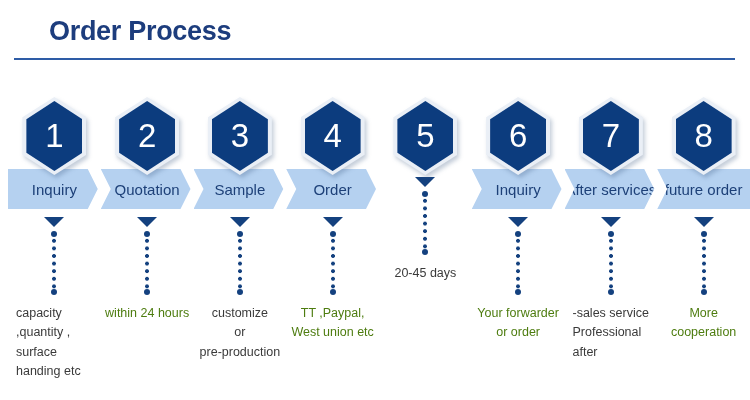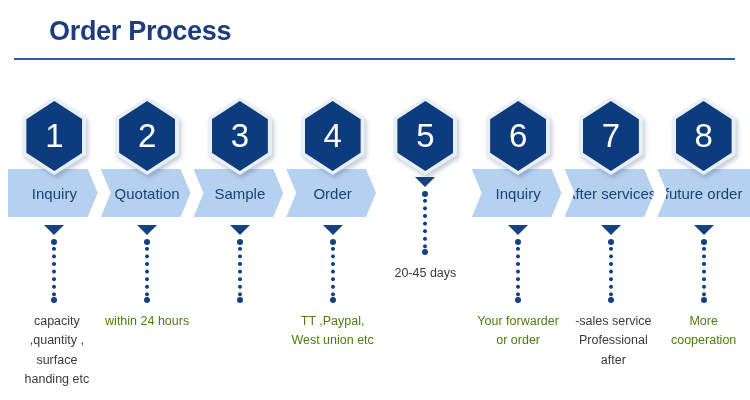--- a/index.html
+++ b/index.html
@@ -32,21 +32,21 @@
   }
   .hex-inner {
     width:56px; height:70px;
     clip-path:polygon(50% 0,100% 26%,100% 74%,50% 100%,0 74%,0 26%);
     background:#0c3c7e; color:#ffffff;
     font-size:33px; font-weight:400;
     display:flex; align-items:center; justify-content:center;
   }
 
   .arrow {
-    width:100%; height:48px; background:#b5d1f0;
+    width:100%; height:40px; background:#b5d1f0;
     display:flex; align-items:center; justify-content:center;
     clip-path:polygon(0 0, calc(100% - 13px) 0, calc(100% - 3px) 50%, calc(100% - 13px) 100%, 0 100%, 10px 50%);
   }
   .step:first-child .arrow {
     clip-path:polygon(0 0, calc(100% - 13px) 0, calc(100% - 3px) 50%, calc(100% - 13px) 100%, 0 100%);
   }
   .step:last-child .arrow {
     clip-path:polygon(0 0, 100% 0, 100% 100%, 0 100%, 10px 50%);
   }
   .arrow span { color:#1d4078; font-size:15px; }
@@ -66,21 +66,21 @@
     width:6px; height:6px; border-radius:50%; background:#14417f;
   }
   .dots::before { top:-1px; }
   .dots::after { bottom:-1px; }
 
   .note {
     margin-top:10px; width:100%; box-sizing:border-box; padding:0 3px;
     font-size:12.5px; line-height:1.55; color:#3a3a3a; text-align:center;
   }
   .note.blue { color:#4d7c0f; }
-  .note.left { text-align:center; padding-left:8px; }
+  .note.left { text-align:left; padding-left:8px; }
 </style>
 </head>
 <body>
 
 <div class="header">
   <div class="title">Order Process</div>
 </div>
 <div class="rule"></div>
 
 <div class="process" id="process">
@@ -121,20 +121,25 @@
     <div class="hex-wrap">
       <div class="hex-outer">
         <div class="hex-inner">3</div>
       </div>
     </div>
     <div class="arrow">
       <span>Sample</span>
     </div>
     <div class="tri"></div>
     <div class="dots"></div>
+    <div class="note">
+        <div>customize</div>
+        <div>or</div>
+        <div>pre-production</div>
+      </div>
   </div>
 
   <div class="step">
     <div class="hex-wrap">
       <div class="hex-outer">
         <div class="hex-inner">4</div>
       </div>
     </div>
     <div class="arrow">
       <span>Order</span>

